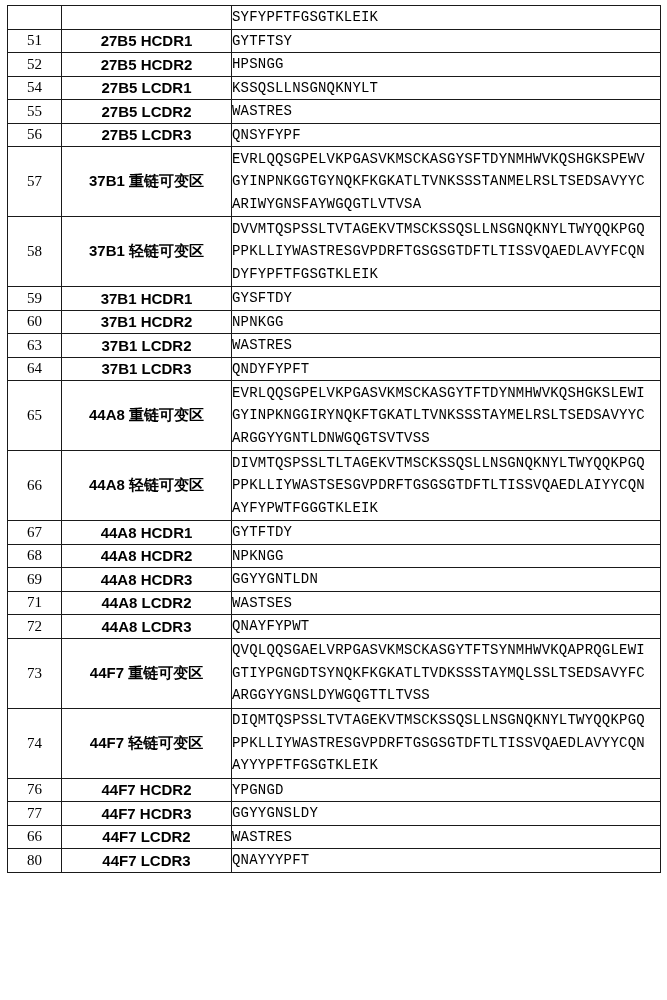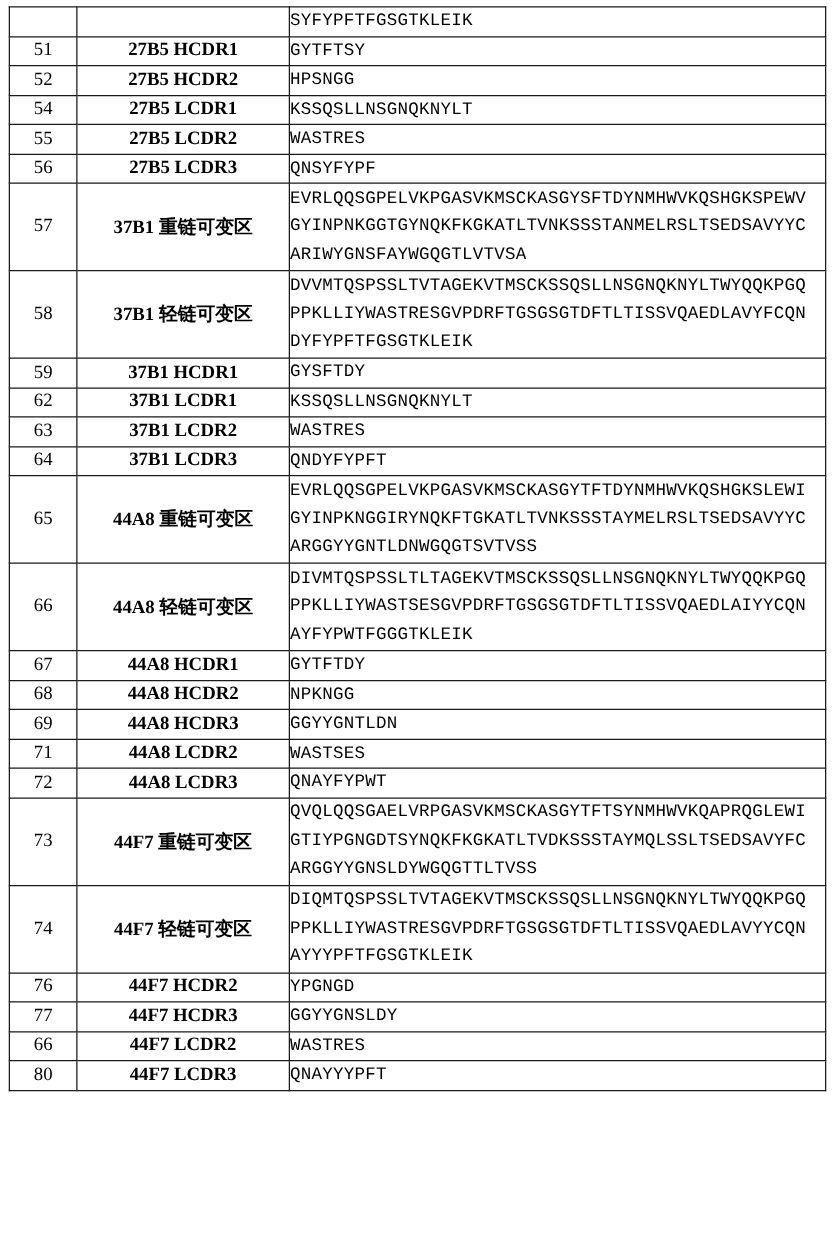--- a/index.html
+++ b/index.html
@@ -42,21 +42,21 @@
 
   td.id-cell {
     text-align: center;
     font-family: "Liberation Serif", serif;
     font-weight: normal;
     font-size: 15px;
     color: #000;
   }
   td.name-cell {
     text-align: center;
-    font-family: Liberation Serif, serif;
+    font-family: Liberation Sans, sans-serif;
     font-weight: bold;
     font-size: 15px;
     color: #000;
   }
   td.seq-cell {
     text-align: left;
     padding-left: 6px;
     padding-right: 2px;
     font-family: "Liberation Mono", "DejaVu Sans Mono", monospace;
     font-size: 14px;
@@ -140,24 +140,24 @@
           </td>
         </tr>
         <tr class="r-single">
           <td class="id-cell">59</td>
           <td class="name-cell">37B1 HCDR1</td>
           <td class="seq-cell">
             <div class="seq-line">GYSFTDY</div>
           </td>
         </tr>
         <tr class="r-single">
-          <td class="id-cell">62</td>
-          <td class="name-cell">37B1 LCDR1</td>
-          <td class="seq-cell">
-            <div class="seq-line">KSSQSLLNSGNQKNYLT</div>
+          <td class="id-cell">60</td>
+          <td class="name-cell">37B1 HCDR2</td>
+          <td class="seq-cell">
+            <div class="seq-line">NPNKGG</div>
           </td>
         </tr>
         <tr class="r-single">
           <td class="id-cell">63</td>
           <td class="name-cell">37B1 LCDR2</td>
           <td class="seq-cell">
             <div class="seq-line">WASTRES</div>
           </td>
         </tr>
         <tr class="r-single">

